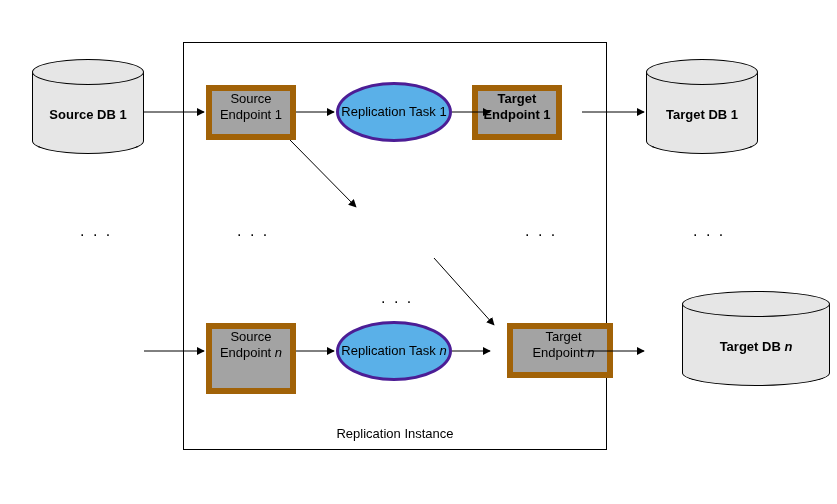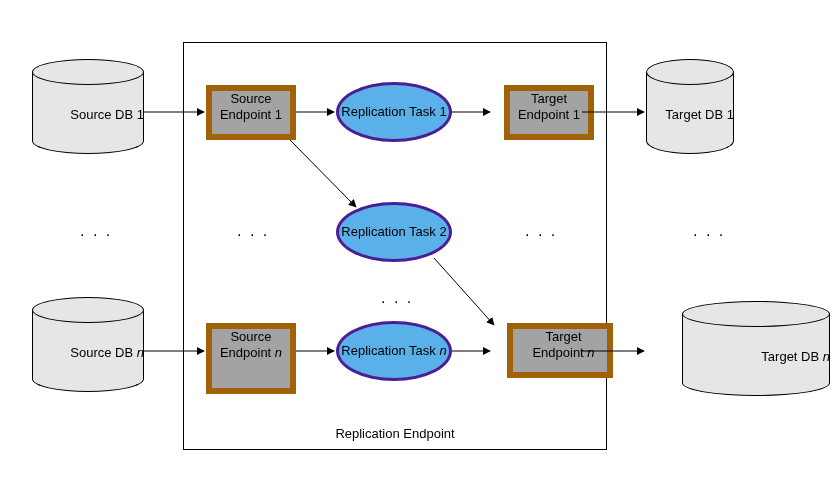--- a/index.html
+++ b/index.html
@@ -51,23 +51,24 @@
     border-right: 1px solid #000;
     border-bottom: 1px solid #000;
     border-bottom-left-radius: 50% 13px;
     border-bottom-right-radius: 50% 13px;
     background: #e6e6e6;
     box-sizing: border-box;
   }
   .cyl .lbl {
     position: absolute;
     width: 100%;
-    text-align: right;
+    text-align: center;
     top: 50%;
     transform: translateY(-40%);
+    font-weight: bold;
   }
   .cyl .lbl i { font-style: italic; }
   .node-rect {
     position: absolute;
     background: #a3a3a3;
     border: 6px solid #a16207;
     display: flex;
     align-items: flex-start;
     justify-content: center;
     text-align: center;
@@ -101,74 +102,64 @@
     height: 504px;
     pointer-events: none;
   }
 </style>
 </head>
 <body>
 
 <div class="canvas">
 
   <div class="instance-box" style="left:183px; top:42px; width:422px; height:406px;">
-    <div class="instance-label">Replication Endpoint</div>
+    <div class="instance-label">Replication Instance</div>
   </div>
 
   <div class="cyl" style="left:32px; top:72px; width:112px; height:82px;">
     <div class="body"></div>
       <div class="top"></div>
     <div class="lbl">Source DB 1</div>
   </div>
 
-  <div class="cyl" style="left:32px; top:310px; width:112px; height:82px;">
-    <div class="body"></div>
-      <div class="top"></div>
-    <div class="lbl">
-      <span>Source DB </span><i>n</i>
-    </div>
-  </div>
 
-  <div class="cyl" style="left:646px; top:72px; width:88px; height:82px;">
+  <div class="cyl" style="left:646px; top:72px; width:112px; height:82px;">
     <div class="body"></div>
       <div class="top"></div>
     <div class="lbl">Target DB 1</div>
   </div>
 
-  <div class="cyl" style="left:646px; top:314px; width:112px; height:82px;padding-left:36px;">
+  <div class="cyl" style="left:646px; top:304px; width:112px; height:82px;padding-left:36px;">
     <div class="body"></div>
       <div class="top"></div>
     <div class="lbl">
       <span>Target DB </span><i>n</i>
     </div>
   </div>
 
   <div class="node-rect" style="left:206px; top:85px; width:90px; height:55px;">
     <span>Source Endpoint 1</span>
   </div>
 
   <div class="node-rect" style="left:206px; top:323px; width:90px; height:71px;">
     <span><span>Source Endpoint </span><i>n</i></span>
   </div>
 
-  <div class="node-rect" style="left:504px; top:85px; width:90px; height:55px;">
+  <div class="node-rect" style="left:472px; top:85px; width:90px; height:55px;font-weight:bold;">
     <span>Target Endpoint 1</span>
   </div>
 
   <div class="node-rect" style="left:507px; top:323px; width:106px; height:55px;padding-left:7px;">
     <span><span>Target Endpoint </span><i>n</i></span>
   </div>
 
   <div class="node-ellipse" style="left:336px; top:82px; width:116px; height:60px;">
     <span>Replication Task 1</span>
   </div>
 
-  <div class="node-ellipse" style="left:336px; top:202px; width:116px; height:60px;">
-    <span>Replication Task 2</span>
-  </div>
 
   <div class="node-ellipse" style="left:336px; top:321px; width:116px; height:60px;text-align:right;">
     <span><span>Replication Task </span><i>n</i></span>
   </div>
 
   <div class="dots" style="left:80px; top:222px;">. . .</div>
   <div class="dots" style="left:237px; top:222px;">. . .</div>
   <div class="dots" style="left:381px; top:289px;">. . .</div>
   <div class="dots" style="left:525px; top:222px;">. . .</div>
   <div class="dots" style="left:693px; top:222px;">. . .</div>

